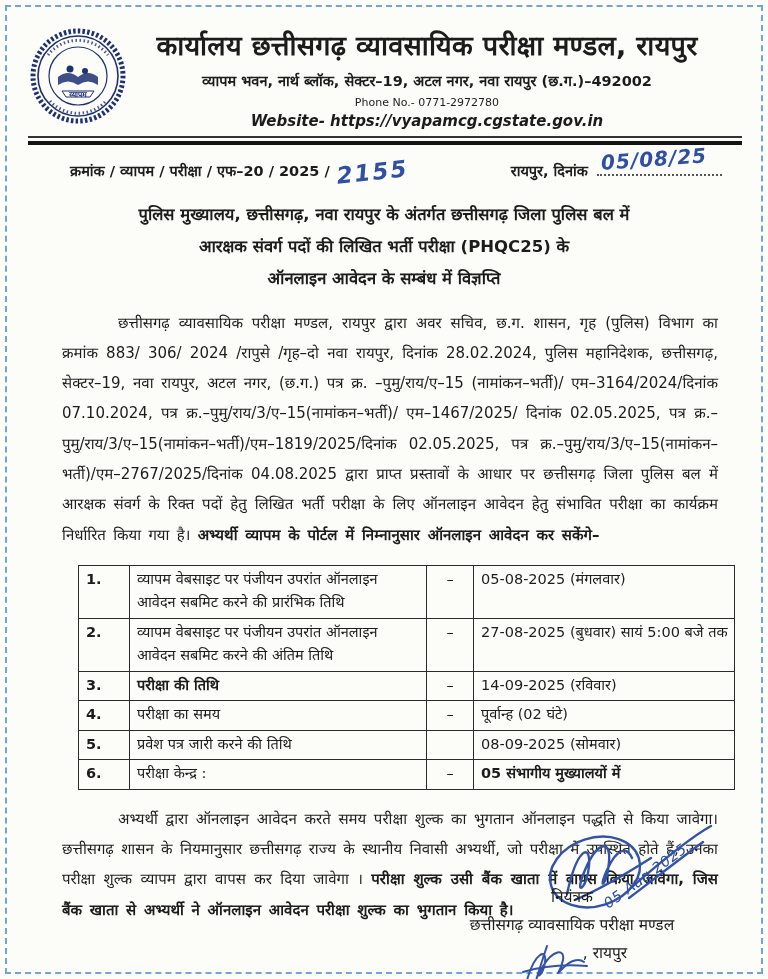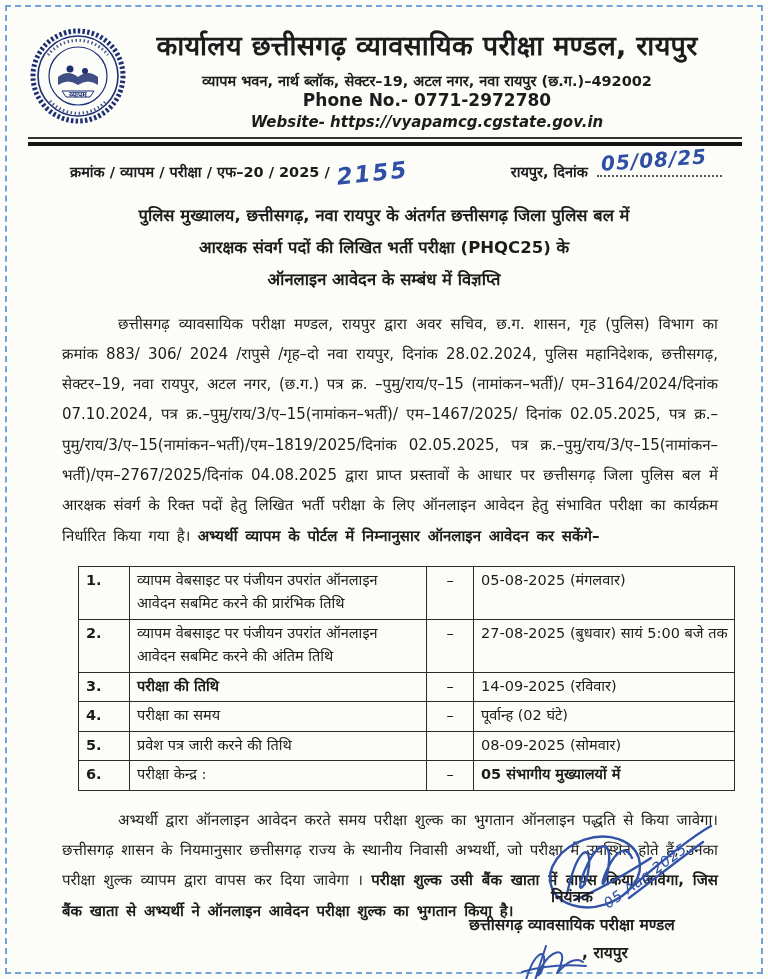--- a/index.html
+++ b/index.html
@@ -10,21 +10,21 @@
     box-sizing:border-box;
   }
   .frame{position:absolute;inset:5px;border:2px dashed #74a3da;pointer-events:none;}
 
   
   .header{display:flex;align-items:flex-start;padding:24px 42px 0 28px;}
   .logo{width:100px;height:102px;flex:0 0 auto;}
   .header-text{flex:1;text-align:center;padding-top:2px;}
   .org{font-size:27px;font-weight:bold;letter-spacing:.3px;}
   .addr{font-size:14.5px;font-weight:bold;margin-top:7px;}
-  .phone{font-size:17px;font-weight:bold;margin-top:0;}
+  .phone{font-size:11px;font-weight:normal;margin-top:6px;}
   .web{font-size:15px;font-weight:bold;margin-top:3px;font-style:italic;}
 
   .rule{margin:6px 26px 0 28px;height:3px;border-top:2px solid #333;border-bottom:4px solid #141414;}
 
   
   .refline{display:flex;justify-content:space-between;align-items:baseline;
     padding:10px 46px 0 70px;font-size:14.5px;font-weight:bold;}
   .hand{color:#2e4fa3;font-style:italic;}
   .ref-num{font-size:23px;display:inline-block;transform:rotate(-6deg) translateY(4px);margin-left:6px;letter-spacing:2px;}
   .date-label{white-space:nowrap;}
@@ -49,21 +49,21 @@
   .sched td{border:1.7px solid #2b2b2b;padding:2px 7px 3px;vertical-align:top;line-height:1.62;}
   .sched .sno{width:36px;font-weight:bold;}
   .sched .dash{width:32px;text-align:center;}
   .sched .val{width:246px;white-space:nowrap;overflow:visible;}
 
   
   .sign-scribble{position:absolute;top:808px;left:533px;width:205px;height:118px;}
   .sign-date{position:absolute;top:868px;left:596px;color:#2e4fa3;font-size:14.5px;
     transform:rotate(-36deg);font-style:italic;white-space:nowrap;letter-spacing:.5px;}
   .signoff{position:absolute;top:884px;left:418px;width:308px;text-align:center;
-    font-weight:bold;font-size:15.5px;line-height:1.8;}
+    font-weight:normal;font-size:15.5px;line-height:1.8;}
   .place-row{display:flex;align-items:flex-start;justify-content:center;margin-top:0;}
   .small-scribble{width:72px;height:48px;margin-right:-6px;margin-bottom:-22px;}
 </style>
 </head>
 <body>
 
 <div class="page">
   <div class="frame"></div>
 
   <div class="header">

